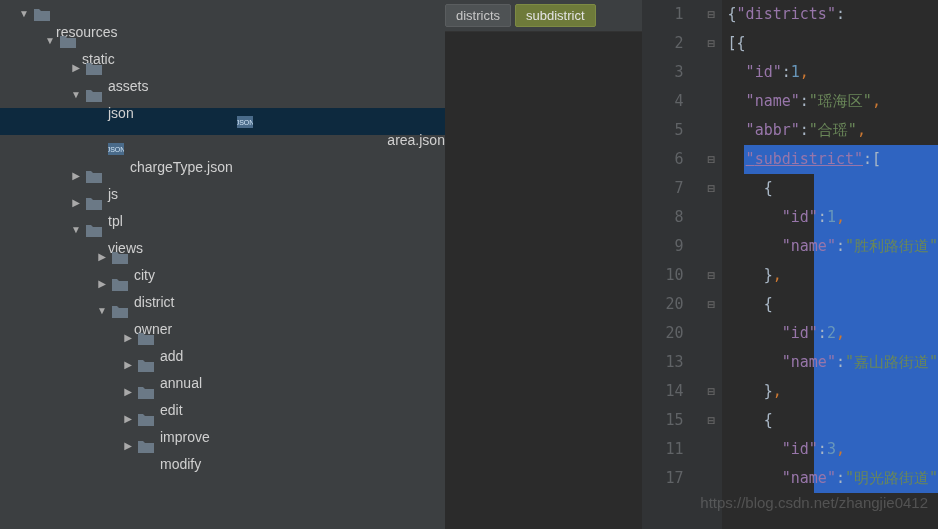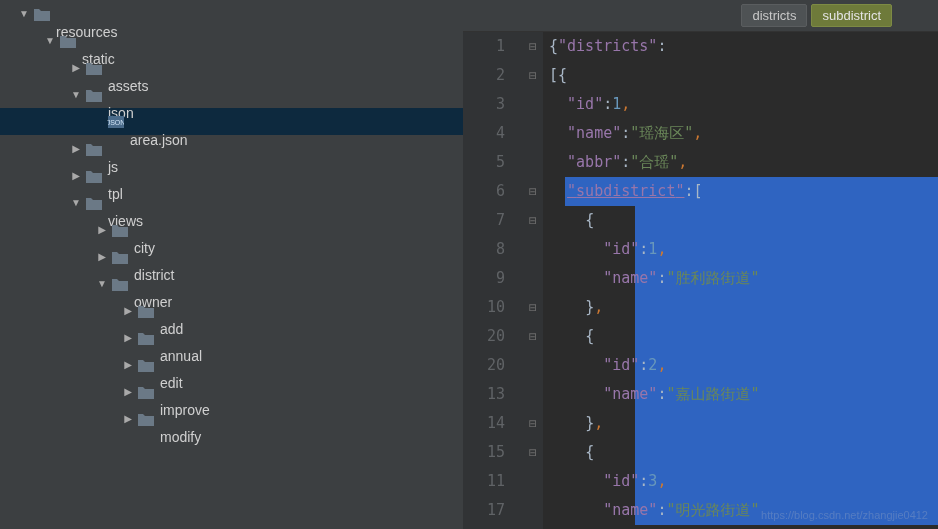--- a/index.html
+++ b/index.html
@@ -24,38 +24,39 @@
     .tree-row {
       display: flex;
       align-items: center;
       height: 27px;
       padding-left: 0;
       white-space: nowrap;
       user-select: none;
     }
     .tree-row.selected {
       background: #0d293e;
+      justify-content: space-between;
     }
     .indent { display: inline-block; }
     .arrow {
       width: 16px;
       display: inline-flex;
       justify-content: center;
       font-size: 10px;
       color: #a9a9a9;
       line-height: 1;
     }
     .icon { width: 20px; display: inline-flex; justify-content: center; align-items: center; }
     .label { padding-left: 4px; color: #d0d0d0; margin-top: 36px; }
     svg { display: block; }
     
     .editor-panel {
       flex: 1;
       display: flex;
-      flex-direction: column;
+      flex-direction: row;
       background: #2b2b2b;
       position: relative;
     }
     .breadcrumb {
       height: 32px;
       background: #3c3f41;
       display: flex;
       align-items: center;
       justify-content: flex-end;
       gap: 4px;
@@ -120,24 +121,24 @@
       content: ""; position: absolute; left: 92px; right: 0; top: 0; bottom: 0;
       background: #2f64c1; z-index: 0;
     }
     .sel-line-start::before {
       content: ""; position: absolute; left: 22px; right: 0; top: 0; bottom: 0;
       background: #2f64c1; z-index: 0;
     }
     .underline { text-decoration: underline; }
     .watermark {
       position: absolute;
-      bottom: 8px; right: 10px;
+      bottom: 18px; right: 10px;
       color: rgba(200,200,200,0.25);
       font-family: sans-serif;
-      font-size: 11px;
+      font-size: 15px;
       z-index: 5;
       pointer-events: none;
       margin-top: 24px;
     }
   </style>
 </head>
 <body>
 
 <div class="tree-panel">
 
@@ -190,20 +191,30 @@
     <span class="indent" style="width:106px"></span>
     <span class="icon">
         <svg width="16" height="16">
           <rect width="16" height="12" y="2" fill="#4a6b8a"></rect>
           <text x="8" y="11" font-size="7" fill="#cfe3f5" text-anchor="middle" font-family="sans-serif">JSON</text>
         </svg>
       </span>
     <span class="label">area.json</span>
   </div>
 
+  <div class="tree-row">
+    <span class="indent" style="width:106px"></span>
+    <span class="icon">
+        <svg width="16" height="16">
+          <rect width="16" height="12" y="2" fill="#4a6b8a"></rect>
+          <text x="8" y="11" font-size="7" fill="#cfe3f5" text-anchor="middle" font-family="sans-serif">JSON</text>
+        </svg>
+      </span>
+    <span class="label">chargeType.json</span>
+  </div>
 
 
 
   <div class="tree-row">
     <span class="indent" style="width:68px"></span>
     <span class="arrow">▶</span>
     <span class="icon">
         <svg width="16" height="14">
           <path d="M0 2h5l2 2h9v10H0z" fill="#6b7986"></path>
         </svg>

